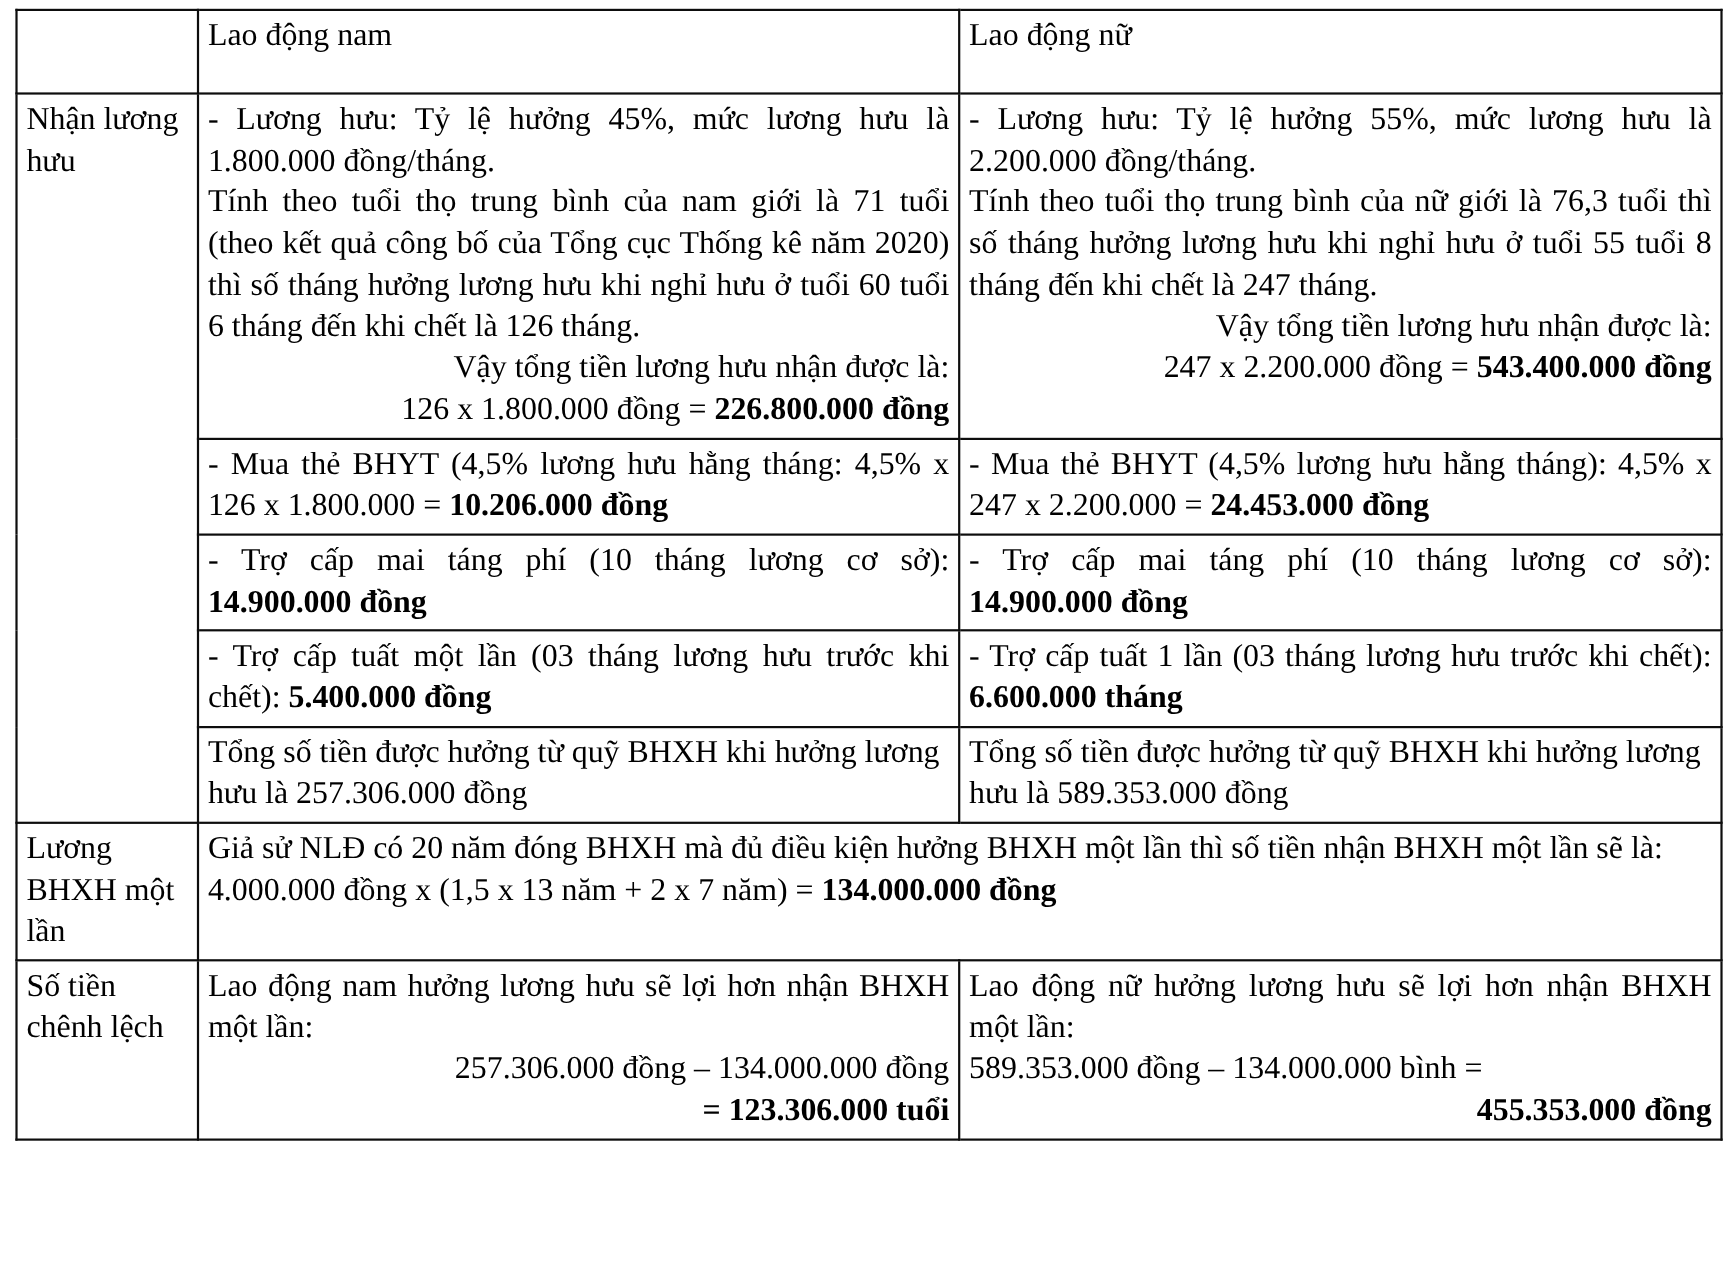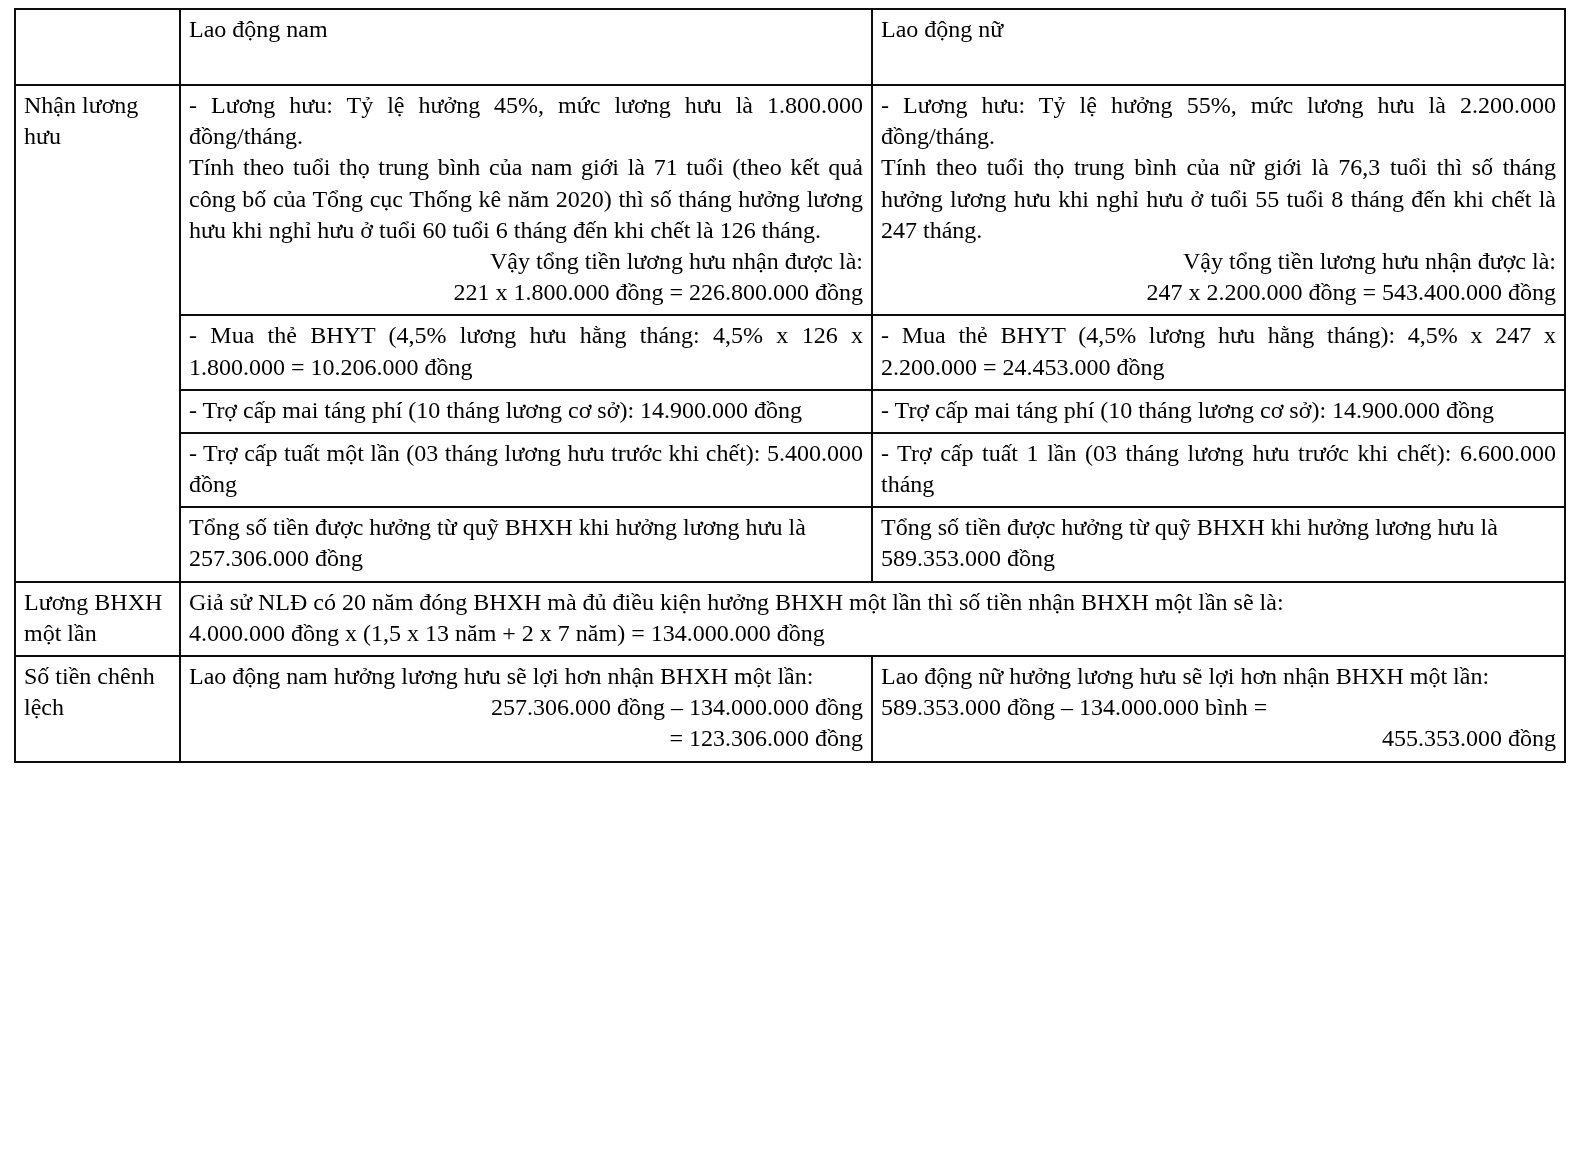--- a/index.html
+++ b/index.html
@@ -24,21 +24,21 @@
   table.bhxh {
     border-collapse: collapse;
     table-layout: fixed;
     width: 1550px;
     margin: 0;
   }
   table.bhxh td, table.bhxh th {
     border: 2px solid #0d0d0d;
     vertical-align: top;
     padding: 4px 8px 6px 8px;
-    font-size: 24px;
+    font-size: 29px;
     line-height: 1.30;
     font-weight: normal;
     text-align: left;
     margin-top: 16px;
   }
   col.c-label { width: 165px; }
   col.c-male  { width: 692px; }
   col.c-female{ width: 693px; }
 
   
@@ -73,21 +73,21 @@
     margin: 0;
     padding: 0;
   }
   .cell p.j {
     text-align: justify;
     text-align-last: left;
   }
   .cell p.last-line {
     text-align: right;
   }
-  b, strong { font-weight: normal; }
+  b, strong { font-weight: bold; }
 
   .total-cell {
     font-weight: bold;
     text-align: left;
   }
   .center-line {
     text-align: left;
   }
 </style>
 </head>
@@ -107,21 +107,21 @@
         <td class="hdr">Lao động nam</td>
         <td class="hdr">Lao động nữ</td>
       </tr>
 
       <tr>
         <td class="rowlabel" rowspan="5">Nhận lương hưu</td>
         <td class="cell">
           <p class="j">- Lương hưu: Tỷ lệ hưởng 45%, mức lương hưu là 1.800.000 đồng/tháng.</p>
           <p class="j">Tính theo tuổi thọ trung bình của nam giới là 71 tuổi (theo kết quả công bố của Tổng cục Thống kê năm 2020) thì số tháng hưởng lương hưu khi nghỉ hưu ở tuổi 60 tuổi 6 tháng đến khi chết là 126 tháng.</p>
           <p class="last-line">Vậy tổng tiền lương hưu nhận được là:</p>
-          <p class="last-line"><span>221 x 1.800.000 đồng = </span><b>226.800.000 đồng</b></p>
+          <p class="last-line"><span>126 x 1.800.000 đồng = </span><b>226.800.000 đồng</b></p>
         </td>
         <td class="cell">
           <p class="j">- Lương hưu: Tỷ lệ hưởng 55%, mức lương hưu là 2.200.000 đồng/tháng.</p>
           <p class="j">Tính theo tuổi thọ trung bình của nữ giới là 76,3 tuổi thì số tháng hưởng lương hưu khi nghỉ hưu ở tuổi 55 tuổi 8 tháng đến khi chết là 247 tháng.</p>
           <p class="last-line">Vậy tổng tiền lương hưu nhận được là:</p>
           <p class="last-line"><span>247 x 2.200.000 đồng = </span><b>543.400.000 đồng</b></p>
         </td>
       </tr>
 
       <tr>
@@ -162,21 +162,21 @@
           <p class="j">Giả sử NLĐ có 20 năm đóng BHXH mà đủ điều kiện hưởng BHXH một lần thì số tiền nhận BHXH một lần sẽ là:</p>
           <p class="center-line"><span>4.000.000 đồng x (1,5 x 13 năm + 2 x 7 năm) = </span><b>134.000.000 đồng</b></p>
         </td>
       </tr>
 
       <tr>
         <td class="rowlabel">Số tiền chênh lệch</td>
         <td class="cell">
           <p class="j">Lao động nam hưởng lương hưu sẽ lợi hơn nhận BHXH một lần:</p>
           <p class="last-line">257.306.000 đồng – 134.000.000 đồng</p>
-          <p class="last-line"><b>= 123.306.000 đồng</b></p>
+          <p class="last-line"><b>= 123.306.000 tuổi</b></p>
         </td>
         <td class="cell">
           <p class="j">Lao động nữ hưởng lương hưu sẽ lợi hơn nhận BHXH một lần:</p>
           <p class="j">589.353.000 đồng – 134.000.000 bình =</p>
           <p class="last-line"><b>455.353.000 đồng</b></p>
         </td>
       </tr>
 
     </tbody>
   </table>

